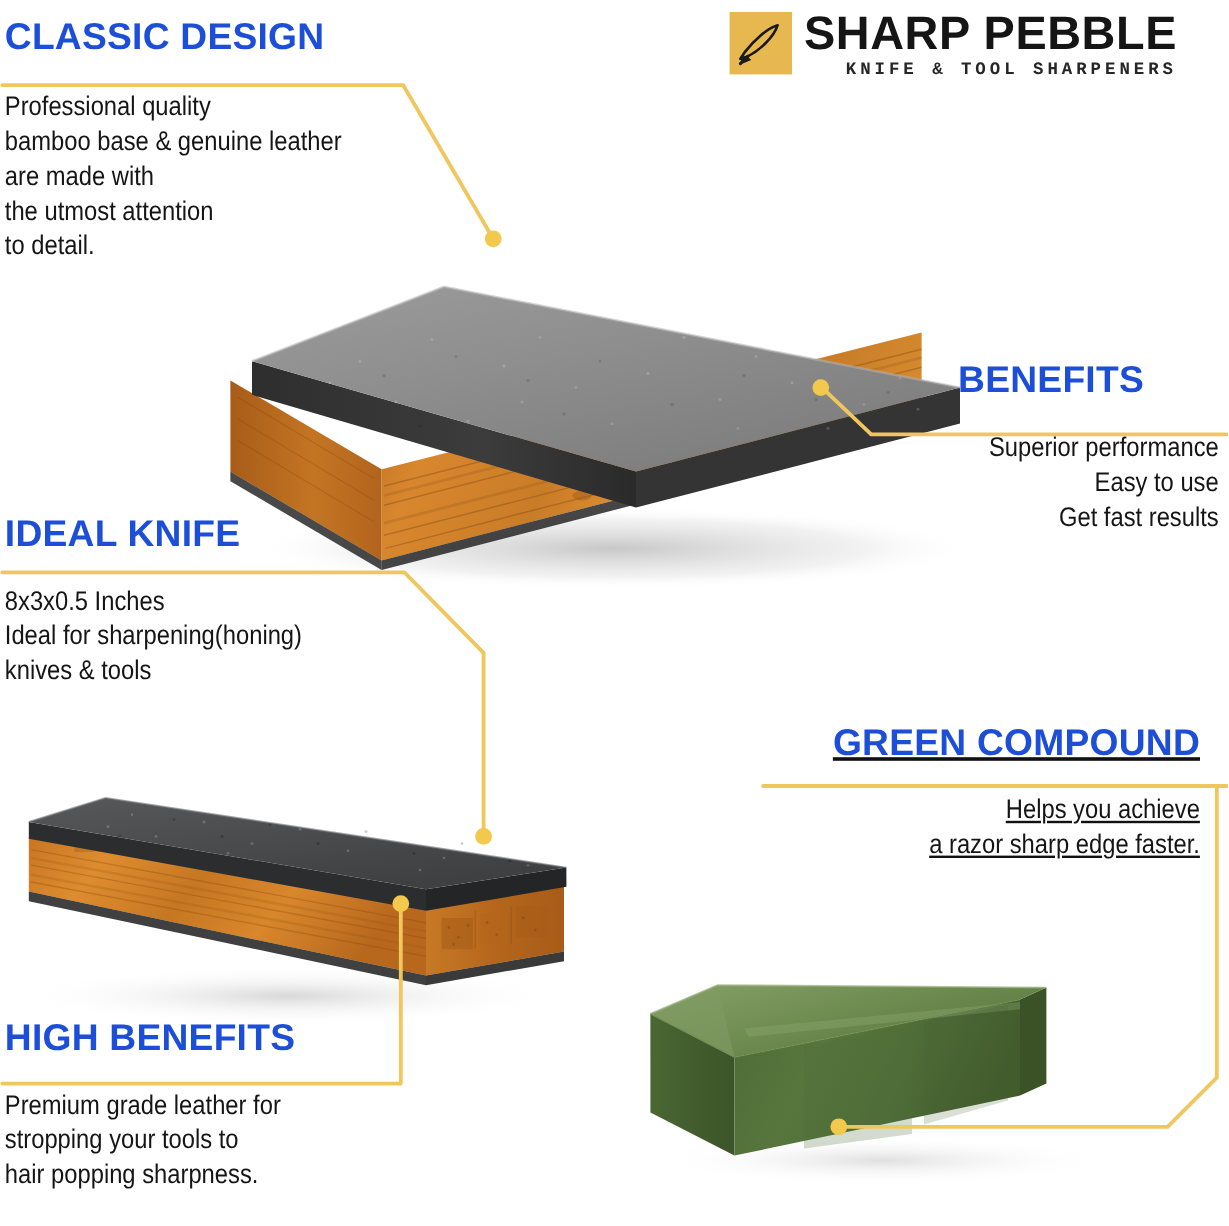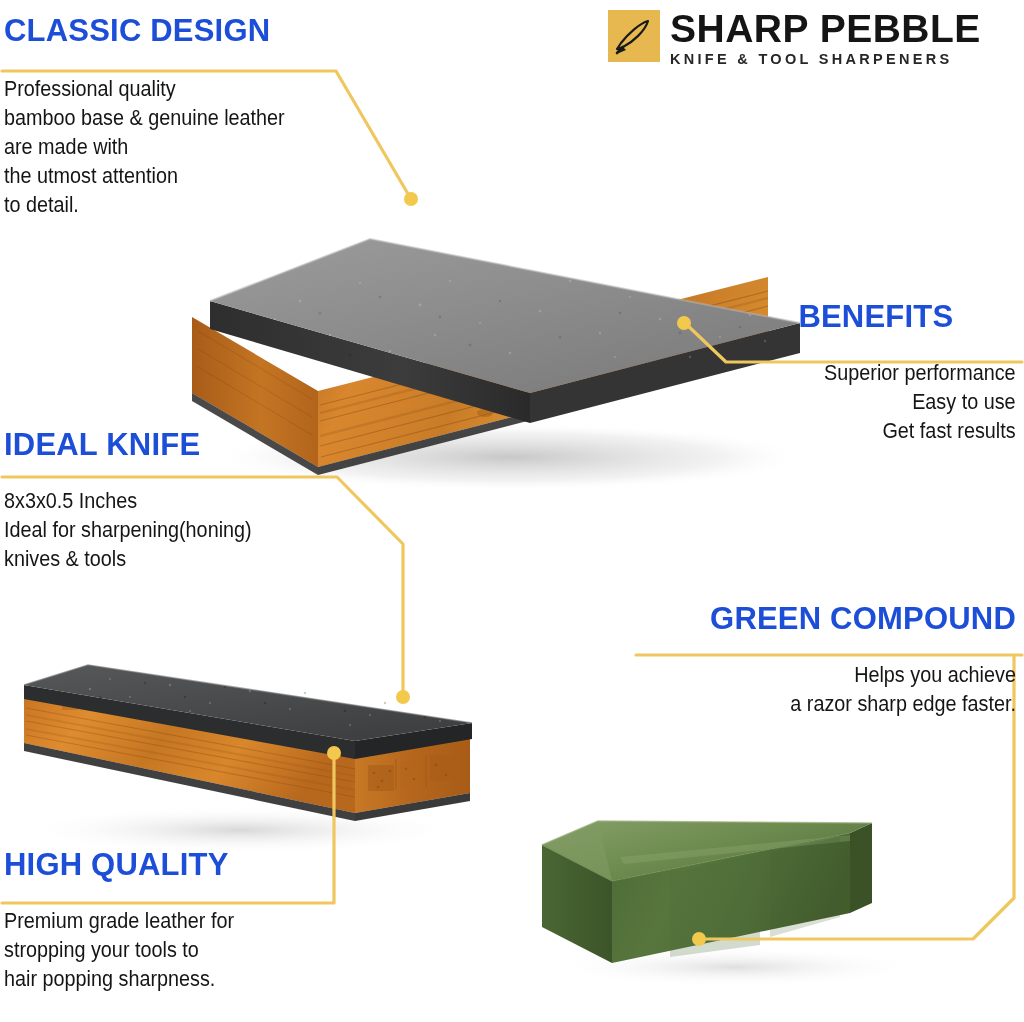--- a/index.html
+++ b/index.html
@@ -17,23 +17,23 @@
   #logo { position:absolute; left:608px; top:10px; width:410px; height:62px; display:flex; align-items:flex-start; }
   #logo-mark { width:52px; height:52px; background:#E6B84F; flex:0 0 52px; position:relative; }
   #logo-mark svg { position:absolute; left:6px; top:8px; }
   #logo-text { margin-left:10px; }
   #brand-name {
     font-family:"Liberation Sans", sans-serif;
     font-weight:bold; font-size:39px; line-height:38px;
     letter-spacing:0.5px; color:#151515; white-space:nowrap;
   }
   #brand-tagline {
-    font-family:Liberation Sans, sans-serif;
+    font-family:Liberation Mono, monospace;
     font-weight:bold; font-size:14.5px; line-height:18px;
-    letter-spacing:3.3px; color:#262626; white-space:nowrap; margin-top:2px;
+    letter-spacing:3.3px; color:#262626; white-space:nowrap; margin-top:2px;text-align:right;
   }
 
   
   .callout { position:absolute; }
   .c-title {
     font-family:"Liberation Sans", sans-serif;
     font-weight:bold; font-size:31px; line-height:34px;
     letter-spacing:0.2px; color:#1d4ed8; white-space:nowrap;
   }
   .c-body {
@@ -50,21 +50,21 @@
   #is { left:4px; top:428px; }
   #is .c-body { margin-top:24px; }
 
   #hq { left:4px; top:848px; }
   #hq .c-body { margin-top:24px; }
 
   #bf { right:8px; top:300px; text-align:right; }
   #bf .c-title { text-align:left; }
   #bf .c-body { margin-top:24px; text-align:right; }
 
-  #gc { right:8px; top:602px; text-align:right; }
+  #gc { right:24px; top:602px; text-align:right;text-decoration:underline; }
   #gc .c-title { text-align:right; }
   #gc .c-body { margin-top:24px; text-align:right; }
 
   
   #connectors { position:absolute; left:0; top:0; width:1024px; height:1022px; pointer-events:none; }
 
   
   .product { position:absolute; }
 </style>
 </head>
@@ -389,21 +389,21 @@
 
   <div class="callout" id="gc">
     <div class="c-title">GREEN COMPOUND</div>
     <div class="c-body right">
       <div>Helps you achieve</div>
       <div>a razor sharp edge faster.</div>
     </div>
   </div>
 
   <div class="callout" id="hq">
-    <div class="c-title">HIGH QUALITY</div>
+    <div class="c-title">HIGH BENEFITS</div>
     <div class="c-body">
       <div>Premium grade leather for</div>
       <div>stropping your tools to</div>
       <div>hair popping sharpness.</div>
     </div>
   </div>
 
 </div>
 
 </body></html>

